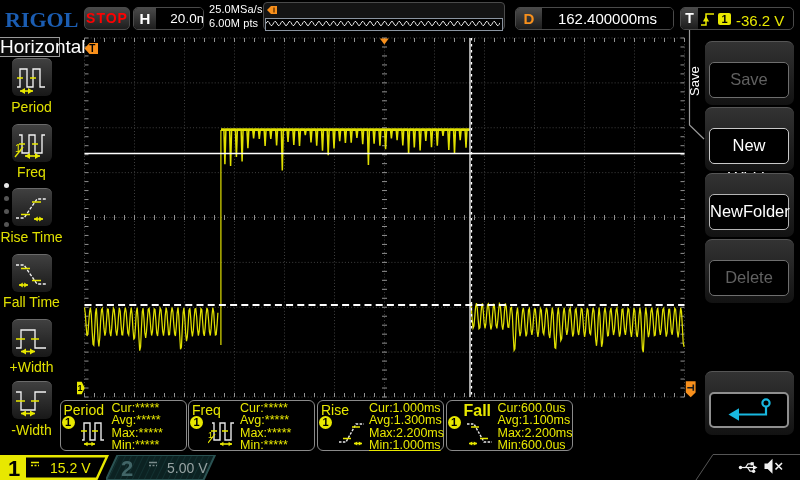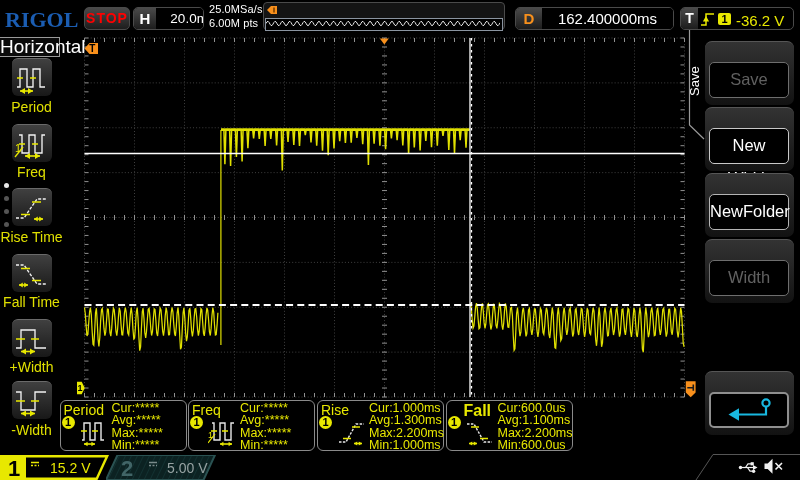--- a/index.html
+++ b/index.html
@@ -135,21 +135,21 @@
     <path d="M1.5 0 V95 L16 109" fill="none" stroke="#9a9a9a" stroke-width="1.2"></path>
   </svg>
 <div class="abs" style="left:689px;top:58px;width:14px;height:46px;color:#fff;font-size:13px;"><span style="display:inline-block;transform:rotate(-90deg) translate(-38px,-2px);transform-origin:0 0;white-space:nowrap;">Save</span></div>
 <div class="abs" style="left:704.5px;top:41px;width:89px;height:63.5px;background:linear-gradient(#333,#121212);border-radius:7px;border-top:1px solid #565656;box-sizing:border-box"></div>
 <div class="abs" style="left:709px;top:62px;width:80px;height:36px;border:1.5px solid #6e6e6e;border-radius:5px;background:#000;box-sizing:border-box;color:#606060;font-size:16.5px;text-align:center;line-height:33px;">Save</div>
 <div class="abs" style="left:704.5px;top:107px;width:89px;height:63.5px;background:linear-gradient(#333,#121212);border-radius:7px;border-top:1px solid #565656;box-sizing:border-box"></div>
 <div class="abs" style="left:709px;top:128px;width:80px;height:36px;border:1.5px solid #c8c8c8;border-radius:5px;background:#000;box-sizing:border-box;color:#fff;font-size:16.5px;text-align:center;line-height:33px;">New Width</div>
 <div class="abs" style="left:704.5px;top:173px;width:89px;height:63.5px;background:linear-gradient(#333,#121212);border-radius:7px;border-top:1px solid #565656;box-sizing:border-box"></div>
 <div class="abs" style="left:709px;top:194px;width:80px;height:36px;border:1.5px solid #b4b4b4;border-radius:5px;background:#000;box-sizing:border-box;color:#fff;font-size:16.5px;text-align:center;line-height:33px;">NewFolder</div>
 <div class="abs" style="left:704.5px;top:239px;width:89px;height:63.5px;background:linear-gradient(#333,#121212);border-radius:7px;border-top:1px solid #565656;box-sizing:border-box"></div>
-<div class="abs" style="left:709px;top:260px;width:80px;height:36px;border:1.5px solid #6e6e6e;border-radius:5px;background:#000;box-sizing:border-box;color:#616161;font-size:16.5px;text-align:center;line-height:33px;">Width</div>
+<div class="abs" style="left:709px;top:260px;width:80px;height:36px;border:1.5px solid #6e6e6e;border-radius:5px;background:#000;box-sizing:border-box;color:#616161;font-size:16.5px;text-align:center;line-height:33px;">Delete</div>
 <div class="abs" style="left:704.5px;top:371px;width:89px;height:63.5px;background:linear-gradient(#333,#121212);border-radius:7px;border-top:1px solid #565656;box-sizing:border-box"></div>
 <div class="abs" style="left:709px;top:392px;width:80px;height:36px;border:2px solid #8f8f8f;border-radius:5px;background:#000;box-sizing:border-box">
     <svg width="76" height="32" viewBox="0 0 76 32" style="display:block">
       <circle cx="55" cy="9" r="3.6" fill="none" stroke="#18b8e0" stroke-width="2.2"></circle>
       <path d="M55 12.5 V20.5 H26" fill="none" stroke="#18b8e0" stroke-width="2.2"></path>
       <path d="M17.5 20.5 l10.5 -6.2 v12.4 Z" fill="#18b8e0"></path>
     </svg>
   </div>
 
 <div class="abs" style="left:59.5px;top:399.5px;width:127px;height:51.5px;border:1.5px solid #8a8a8a;border-radius:6px;background:#000;box-sizing:border-box;color:#e8e800;">
@@ -192,21 +192,21 @@
     <svg class="abs" style="left:18.5px;top:17px" width="29" height="30" viewBox="0 0 29 30">
       <path d="M2 24 H9 L19 6 H27" stroke="#e8e8e8" stroke-width="1.4" fill="none" stroke-dasharray="2.5 1.4"></path>
       <path d="M6 20.5 H14 M15 9 H23" stroke="#e8e800" stroke-width="1.4" fill="none"></path>
       <path d="M17 25.5 H25" stroke="#e8e800" stroke-width="1.6" fill="none"></path>
       <path d="M17 25.5 l3.2 -2.1 v4.2 Z M25 25.5 l-3.2 -2.1 v4.2 Z" fill="#e8e800"></path>
     </svg>
     <div class="abs" style="left:51px;top:1px;font-size:12.5px;">
       <div style="height:12.5px;line-height:12.5px;">Cur:1.000ms</div>
       <div style="height:12.5px;line-height:12.5px;">Avg:1.300ms</div>
       <div style="height:12.5px;line-height:12.5px;">Max:2.200ms</div>
-      <div style="height:12.5px;line-height:12.5px;">Min:1.000ms</div>
+      <div style="height:12.5px;line-height:12.5px;text-decoration:underline;">Min:1.000ms</div>
     </div>
   </div>
 <div class="abs" style="left:445.5px;top:399.5px;width:127px;height:51.5px;border:1.5px solid #8a8a8a;border-radius:6px;background:#000;box-sizing:border-box;color:#e8e800;">
     <div class="abs" style="left:17px;top:1px;font-size:16px;font-weight:bold;">Fall</div>
     <div class="abs" style="left:1px;top:15px;width:13px;height:13px;border-radius:50%;background:#e8e800;color:#000;font-size:11px;font-weight:bold;text-align:center;line-height:13px;">1</div>
     <svg class="abs" style="left:18.5px;top:17px" width="29" height="30" viewBox="0 0 29 30">
       <path d="M2 6 H9 L19 24 H27" stroke="#e8e8e8" stroke-width="1.4" fill="none" stroke-dasharray="2.5 1.4"></path>
       <path d="M6 9 H14 M15 20.5 H23" stroke="#e8e800" stroke-width="1.4" fill="none"></path>
       <path d="M4 25.5 H12" stroke="#e8e800" stroke-width="1.6" fill="none"></path>
       <path d="M4 25.5 l3.2 -2.1 v4.2 Z M12 25.5 l-3.2 -2.1 v4.2 Z" fill="#e8e800"></path>

